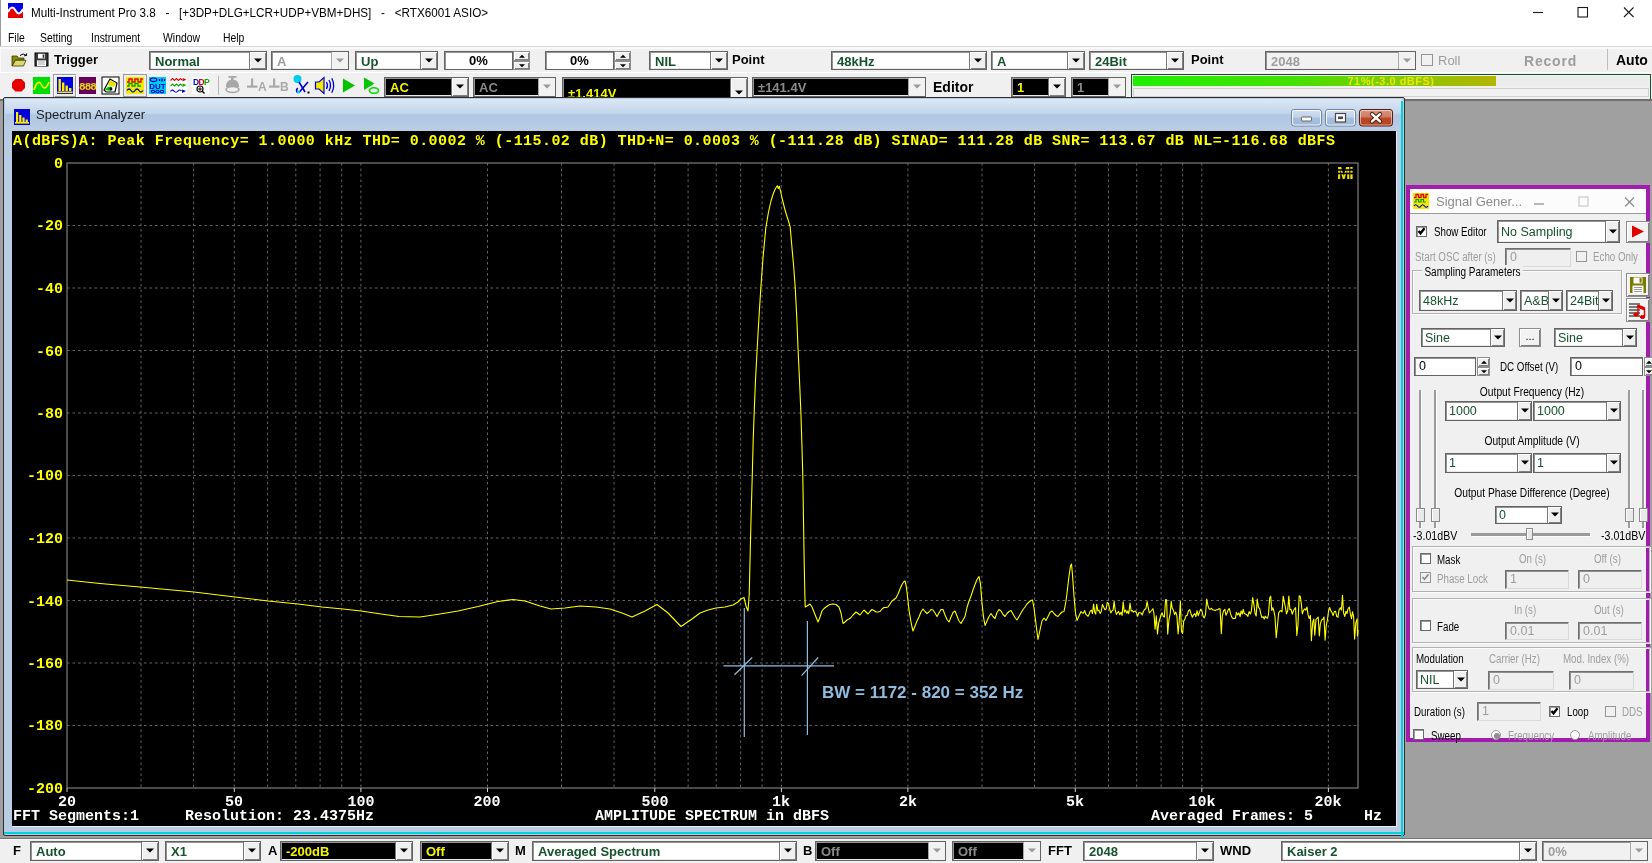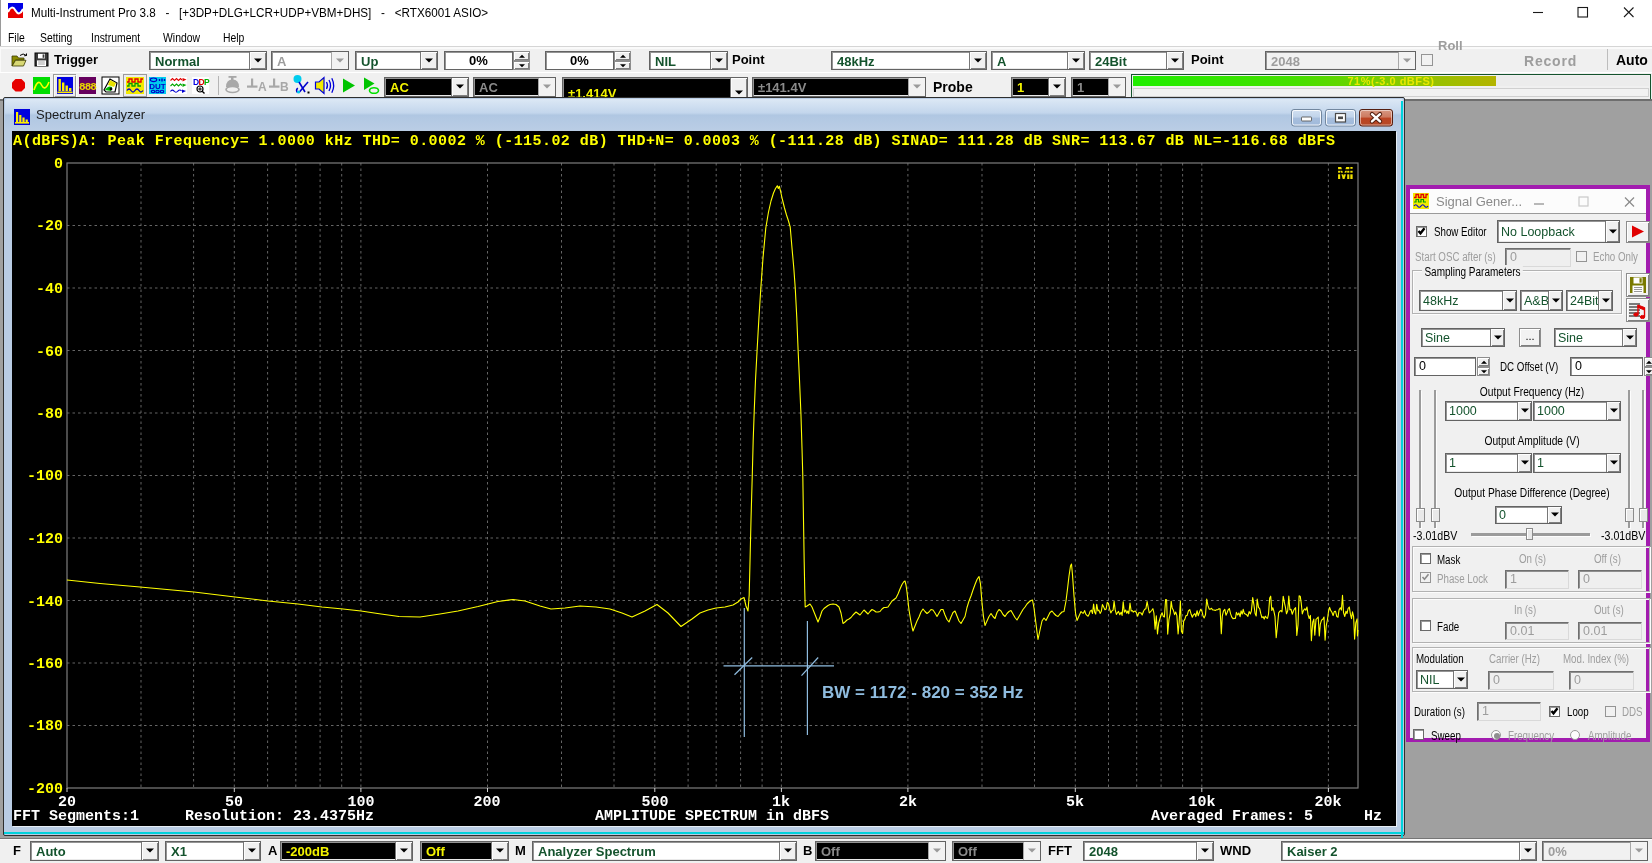--- a/index.html
+++ b/index.html
@@ -109,21 +109,21 @@
 <div class="cb" style="left:1089px;top:51px;width:95px;height:19px">
     <span>24Bit</span>
     <i class="ar"></i>
   </div>
 <div class="lbl" style="left:1191px;top:52px">Point</div>
 <div class="cbd" style="left:1265px;top:51px;width:151px;height:19px;background:#f1f1f1">
     <span>2048</span>
     <i class="ard"></i>
   </div>
 <div class="ckd" style="left:1421px;top:54px"></div>
-<div class="glbl" style="left:1438px;top:38px;font-weight:bold">Roll</div>
+<div class="glbl" style="left:1438px;top:53px;font-weight:normal">Roll</div>
 <div class="glbl" style="left:1524px;top:53px;font-weight:bold;font-size:14px;letter-spacing:.8px">Record</div>
 <div class="ab" style="left:1607px;top:49px;width:1px;height:21px;background:#bdbdbd"></div>
 <div class="lbl" style="left:1616px;top:52px;font-size:14px">Auto</div>
 
 <div class="ab" style="left:0;top:72px;width:1652px;height:27px;background:#f0f0f0;border-top:1px solid #fff;box-shadow:0 1px 0 #8e8e8e"></div>
 <svg class="ab" style="left:5px;top:73px" width="1125" height="25" viewBox="0 0 1125 25">
     <polygon points="10.5,6 16.5,6 20,9.5 20,15 16.5,18.5 10.5,18.5 7,15 7,9.5" fill="#e60000"></polygon>
     <rect x="28" y="4" width="17" height="17" fill="#00dd00"></rect>
     <path d="M29 17 Q33 5 36.5 12 Q40 19 44 9" fill="none" stroke="#ffff00" stroke-width="1.6"></path>
     <rect x="48.5" y="1.5" width="22" height="22" fill="#ececec" stroke="#9a9a9a"></rect>
@@ -231,21 +231,21 @@
     <i class="ard"></i>
   </div>
 <div class="cbk" style="left:562px;top:77px;width:186px;height:32px">
     <span>±1.414V</span>
     <i class="ar"></i>
   </div>
 <div class="cbkd" style="left:752px;top:77px;width:174px;height:20px">
     <span>±141.4V</span>
     <i class="ard"></i>
   </div>
-<div class="lbl" style="left:933px;top:79px;font-size:14px">Probe</div>
+<div class="lbl" style="left:933px;top:79px;font-size:14px">Editor</div>
 <div class="cbk" style="left:1011px;top:77px;width:55px;height:20px">
     <span>1</span>
     <i class="ar"></i>
   </div>
 <div class="cbkd" style="left:1071px;top:77px;width:55px;height:20px">
     <span>1</span>
     <i class="ard"></i>
   </div>
 <div class="ab" style="left:1131px;top:74px;width:520px;height:41px;border:1px solid #14532d;background:#f0f0f0">
   <div class="ab" style="left:1px;top:1px;width:516px;height:10px;background:#ececec">
@@ -424,21 +424,21 @@
         <line x1="97" y1="5.5" x2="106" y2="14.5"></line>
         <line x1="106" y1="5.5" x2="97" y2="14.5"></line>
       </g>
     </svg>
     <div class="ck" style="left:6px;top:37px;width:11px;height:11px"></div>
     <svg class="ab" style="left:7px;top:38px" width="9" height="9" viewBox="0 0 9 9">
       <path d="M1.5 4 L3.5 6.3 L7.5 1.2" fill="none" stroke="#000" stroke-width="2.4"></path>
     </svg>
     <div class="ab" style="left:24px;top:36px;font-size:12.5px;color:#000;transform:scaleX(0.78);transform-origin:0 50%;white-space:nowrap">Show Editor</div>
     <div class="cb" style="left:87px;top:31px;width:123px;height:23px;font-weight:normal;font-size:12.5px">
-      <span>No Loopback</span>
+      <span>No Sampling</span>
       <i class="ar sga"></i>
     </div>
     <div class="ab" style="left:216px;top:32px;width:24px;height:22px;background:#f2f2f2;border:1px solid #8d8d8d;box-shadow:inset 1px 1px 0 #fff,inset -1px -1px 0 #7f7f7f"></div>
     <svg class="ab" style="left:221px;top:36px" width="14" height="13" viewBox="0 0 14 13">
       <polygon points="1,0.5 13,6.5 1,12.5" fill="#e00000"></polygon>
     </svg>
     <div class="ab" style="left:5px;top:61px;font-size:12.5px;color:#9d9d9d;transform:scaleX(0.78);transform-origin:0 50%;white-space:nowrap">Start OSC after (s)</div>
     <div class="tbd" style="left:95px;top:59px;width:66px;height:19px;line-height:17px;font-size:12.5px">0</div>
     <div class="ckd" style="left:166px;top:62px;width:11px;height:11px"></div>
     <div class="ab" style="left:183px;top:61px;font-size:12.5px;color:#9d9d9d;transform:scaleX(0.78);transform-origin:0 50%;white-space:nowrap">Echo Only</div>
@@ -595,21 +595,21 @@
 <div class="cbk" style="left:280px;top:841px;width:133px;height:20px">
     <span>-200dB</span>
     <i class="ar"></i>
   </div>
 <div class="cbk" style="left:420px;top:841px;width:89px;height:20px">
     <span>Off</span>
     <i class="ar"></i>
   </div>
 <div class="lbl" style="left:515px;top:843px">M</div>
 <div class="cb" style="left:532px;top:841px;width:265px;height:20px">
-    <span>Analyzer Spectrum</span>
+    <span>Averaged Spectrum</span>
     <i class="ar"></i>
   </div>
 <div class="lbl" style="left:803px;top:843px">B</div>
 <div class="cbkd" style="left:815px;top:841px;width:131px;height:20px">
     <span>Off</span>
     <i class="ard"></i>
   </div>
 <div class="cbkd" style="left:952px;top:841px;width:89px;height:20px">
     <span>Off</span>
     <i class="ard"></i>

